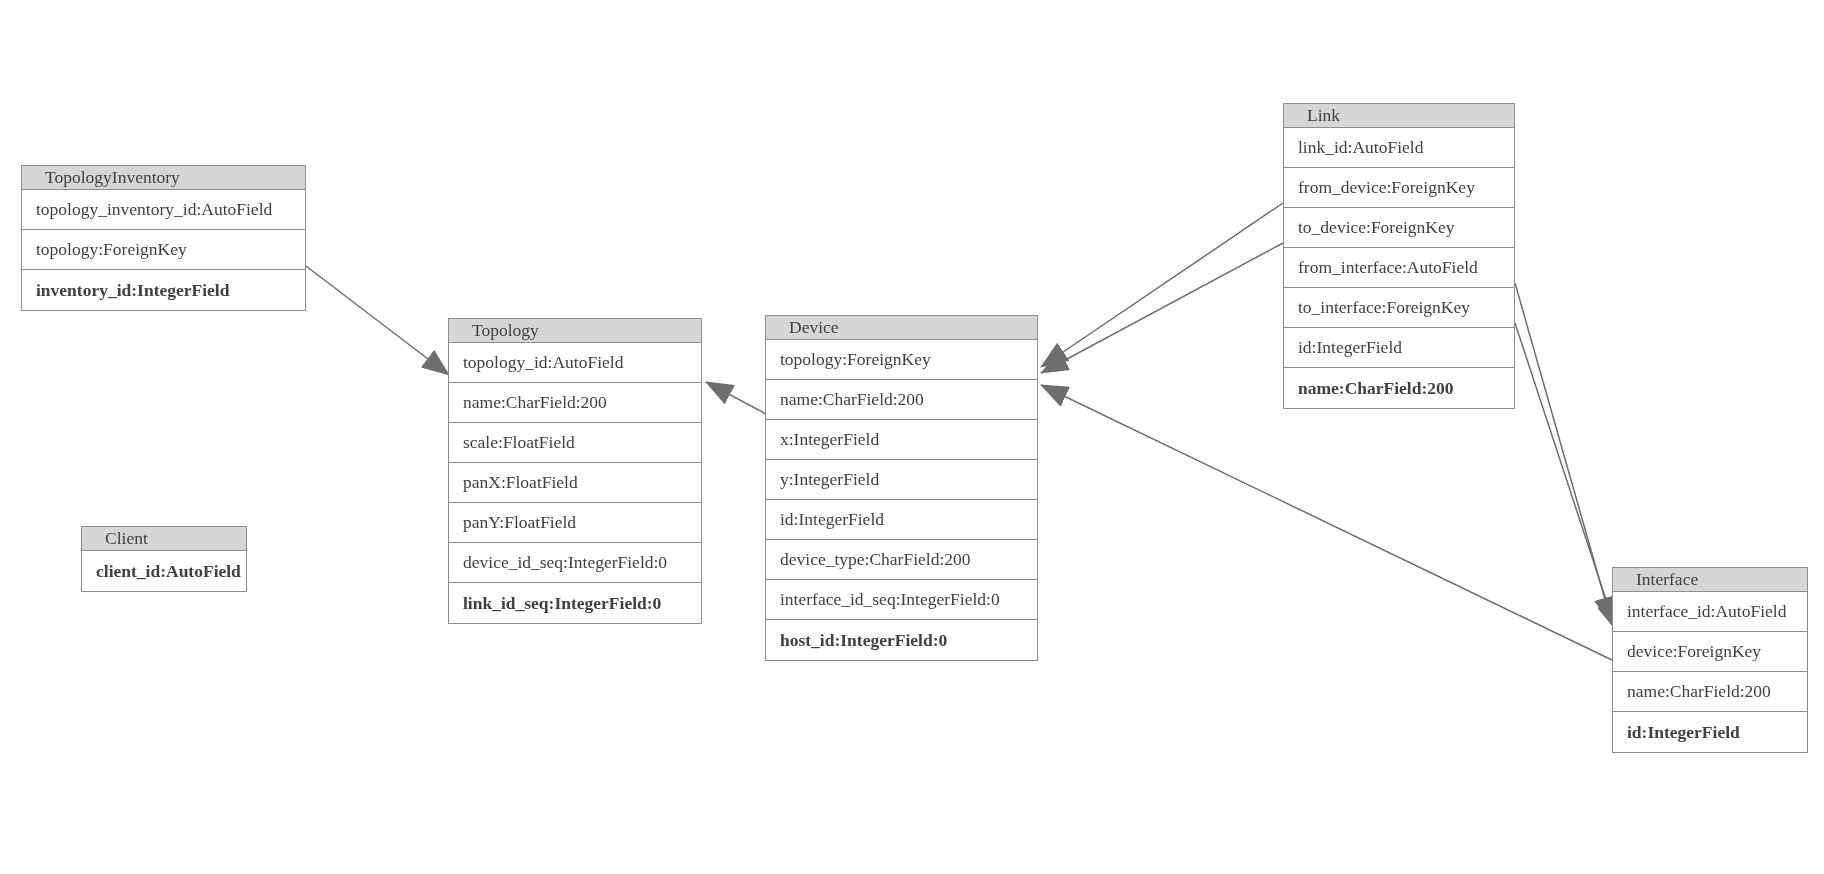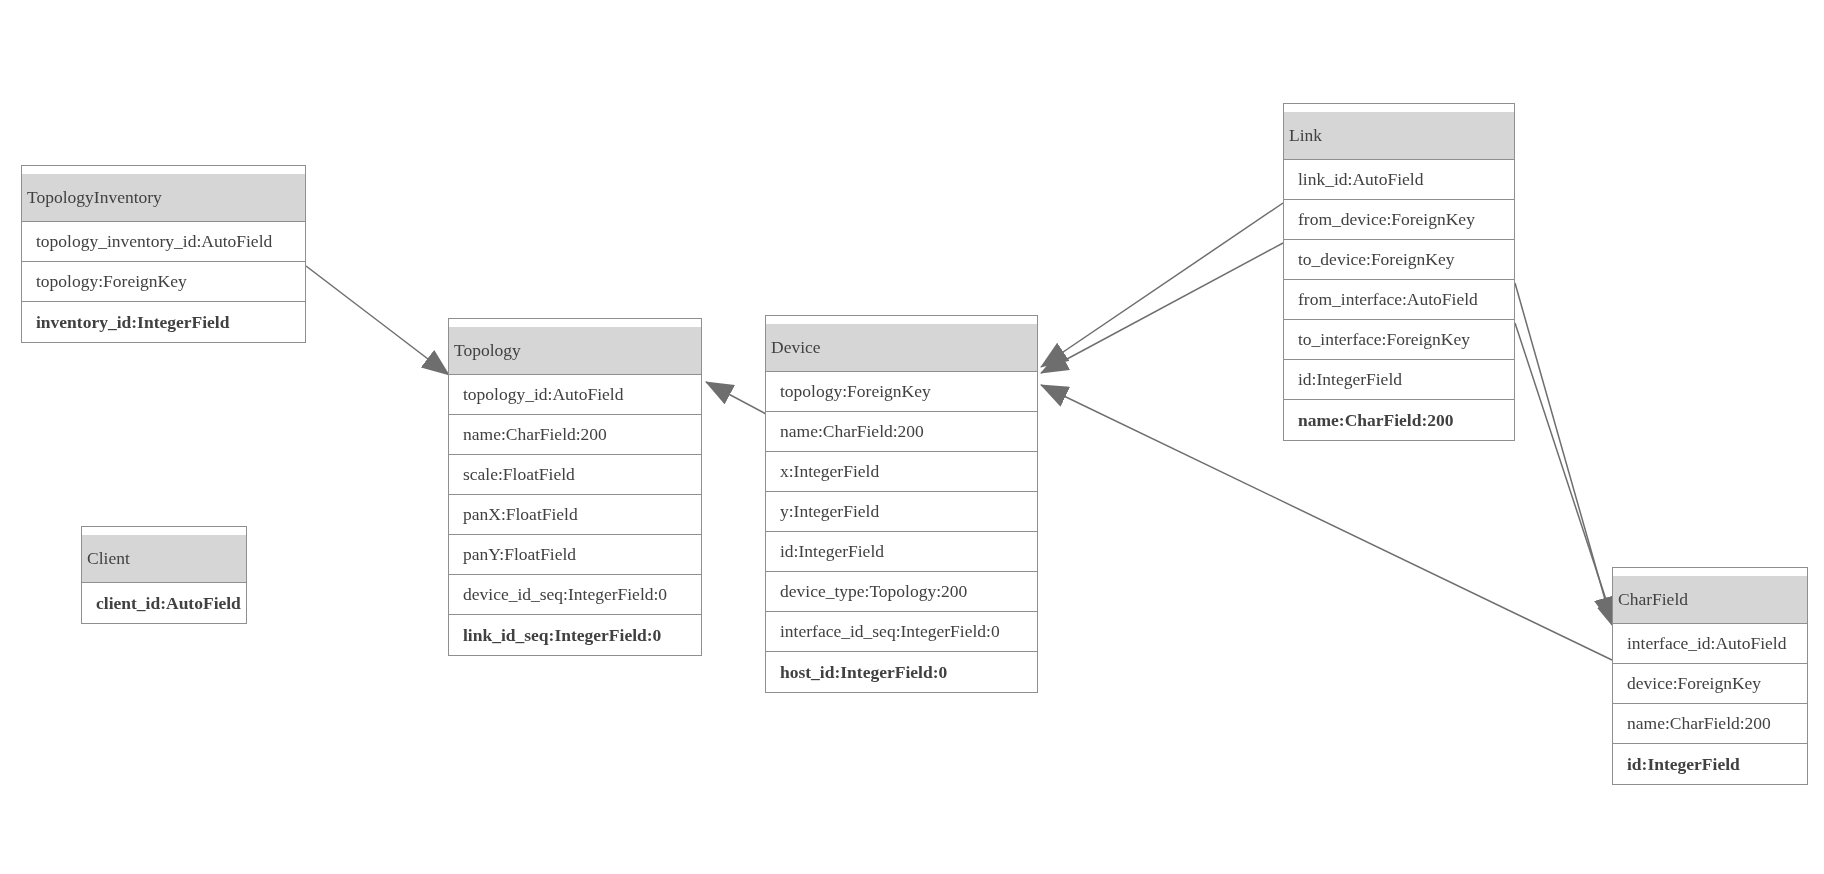--- a/index.html
+++ b/index.html
@@ -20,28 +20,27 @@
   .entity {
     position: absolute;
     box-sizing: border-box;
     border: 1.6px solid var(--border, #8f8f8f);
     background: var(--box-bg, #ffffff);
     color: var(--text, #414141);
     font-size: 17.5px;
   }
   .entity-header {
     box-sizing: border-box;
-    height: 48px;
+    height: 24px;
     background: var(--header-bg, #d6d6d6);
     border-bottom: 1.6px solid var(--border, #8f8f8f);
     display: flex;
     align-items: center;
-    padding-left: 5px;
+    padding-left: 23px;
     white-space: nowrap;
-    margin-top: 8px;
   }
   .entity-field {
     box-sizing: border-box;
     height: 40px;
     border-bottom: 1.5px solid var(--border, #8f8f8f);
     display: flex;
     align-items: center;
     padding-left: 14px;
     white-space: nowrap;
     background: var(--box-bg, #ffffff);
@@ -86,34 +85,34 @@
       <div class="entity-header">Client</div>
       <div class="entity-field">client_id:AutoField</div>
     </div>
     <div class="entity" style="left: 765px; top: 315px; width: 273px;">
       <div class="entity-header">Device</div>
       <div class="entity-field">topology:ForeignKey</div>
       <div class="entity-field">name:CharField:200</div>
       <div class="entity-field">x:IntegerField</div>
       <div class="entity-field">y:IntegerField</div>
       <div class="entity-field">id:IntegerField</div>
-      <div class="entity-field">device_type:Topology:200</div>
+      <div class="entity-field">device_type:CharField:200</div>
       <div class="entity-field">interface_id_seq:IntegerField:0</div>
       <div class="entity-field">host_id:IntegerField:0</div>
     </div>
     <div class="entity" style="left: 1283px; top: 103px; width: 232px;">
       <div class="entity-header">Link</div>
       <div class="entity-field">link_id:AutoField</div>
       <div class="entity-field">from_device:ForeignKey</div>
       <div class="entity-field">to_device:ForeignKey</div>
       <div class="entity-field">from_interface:AutoField</div>
       <div class="entity-field">to_interface:ForeignKey</div>
       <div class="entity-field">id:IntegerField</div>
       <div class="entity-field">name:CharField:200</div>
     </div>
     <div class="entity" style="left: 1612px; top: 567px; width: 196px;">
-      <div class="entity-header">CharField</div>
+      <div class="entity-header">Interface</div>
       <div class="entity-field">interface_id:AutoField</div>
       <div class="entity-field">device:ForeignKey</div>
       <div class="entity-field">name:CharField:200</div>
       <div class="entity-field">id:IntegerField</div>
     </div>
   </div>
 
 </body></html>

